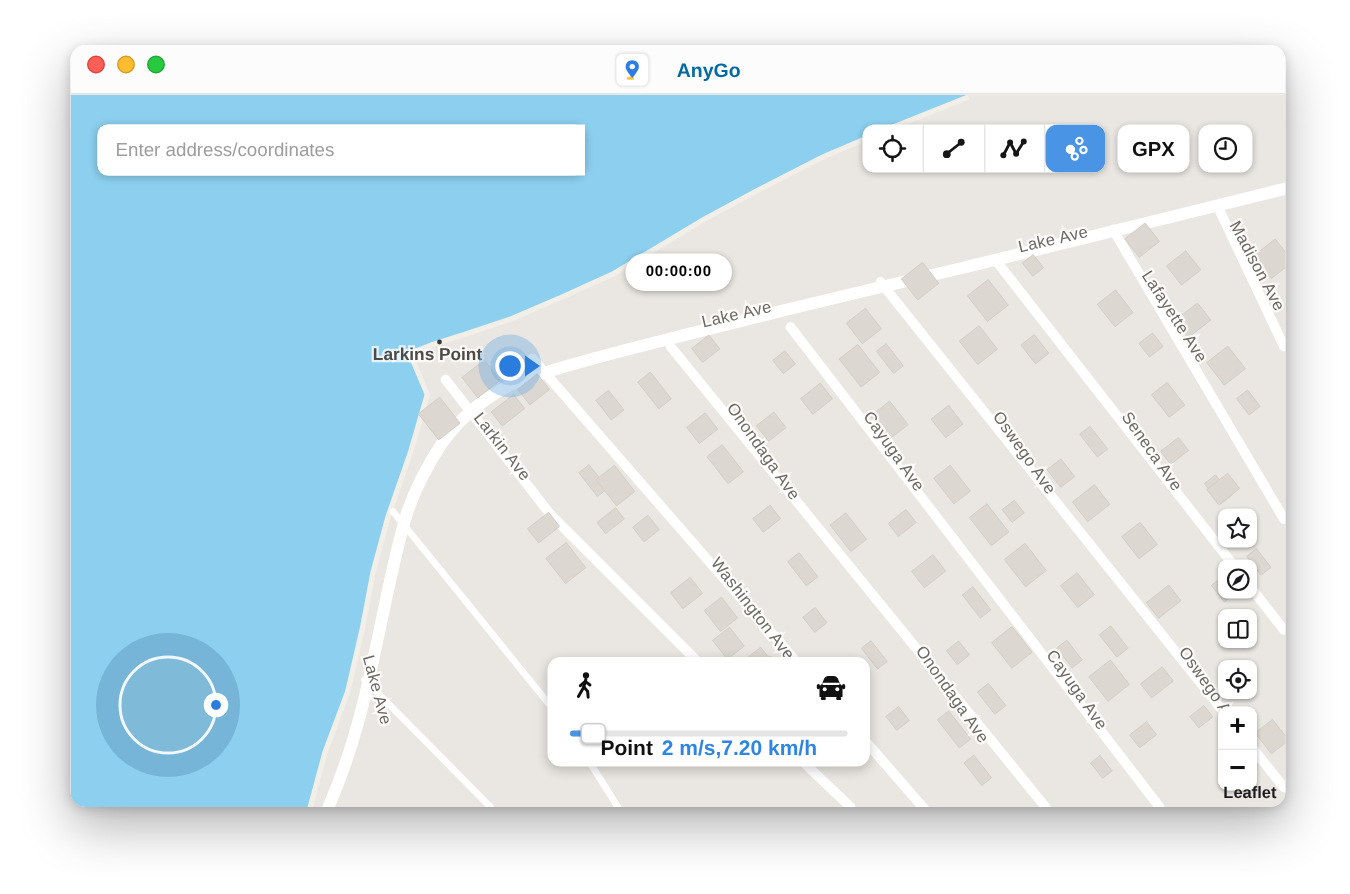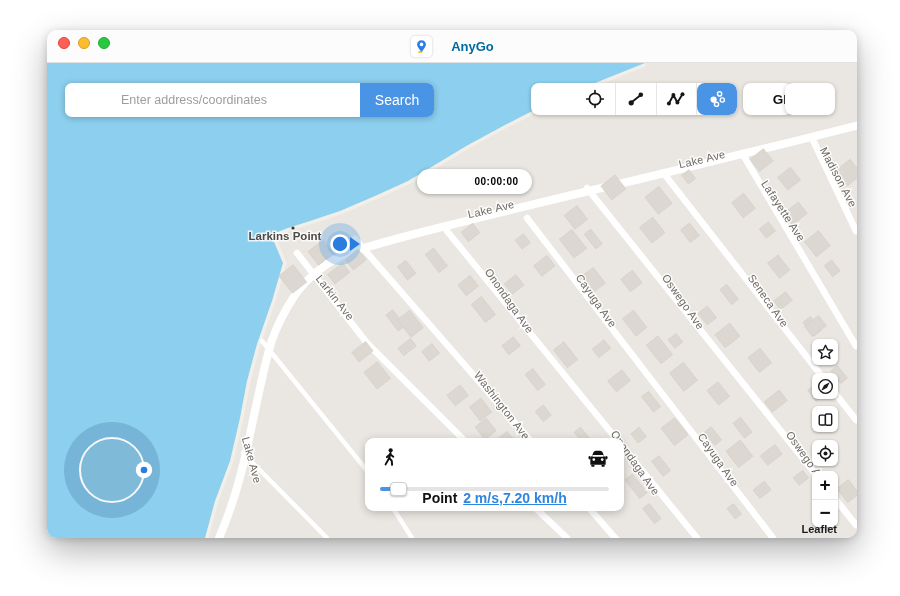--- a/index.html
+++ b/index.html
@@ -20,21 +20,21 @@
     box-shadow:0 0 2px rgba(0,0,0,.08);display:flex;align-items:center;justify-content:center;}
   
   #map{position:relative;width:810px;height:475px;border-radius:0 0 10px 10px;overflow:hidden;
     background:var(--land,#eae7e2);}
   #map svg.canvas{position:absolute;left:0;top:0;}
   .street-label{font-family:"Liberation Sans",sans-serif;font-size:11px;fill:#6c6862;
     text-anchor:middle;letter-spacing:.3px;paint-order:stroke;stroke:rgba(255,255,255,.8);stroke-width:3px;}
   .place-label{font-family:"Liberation Sans",sans-serif;font-size:11.5px;font-weight:700;fill:#4e4a45;
     text-anchor:middle;paint-order:stroke;stroke:rgba(255,255,255,.75);stroke-width:3px;}
   
-  .overlay{position:absolute;padding-left:44px;}
+  .overlay{position:absolute;}
   #searchbar{left:18px;top:20px;width:325px;height:34px;display:flex;border-radius:7px;
     box-shadow:0 1px 6px rgba(0,0,0,.25);background:#fff;}
   #search-input{flex:1;border:none;outline:none;border-radius:7px 0 0 7px;padding:0 12px;
     font-size:12.5px;color:#333;font-family:inherit;}
   #search-input::placeholder{color:#9d9d9d;}
   #search-btn{width:74px;border:none;border-radius:0 7px 7px 0;background:var(--accent,#4a94e6);
     color:#fff;font-size:14px;font-weight:500;font-family:inherit;cursor:pointer;}
   .tbtn{background:#fff;border-radius:8px;box-shadow:0 1px 4px rgba(0,0,0,.25);
     display:flex;align-items:center;justify-content:center;cursor:pointer;border:none;margin-left:32px;}
   #mode-group{right:120px;top:20px;width:162px;height:32px;display:flex;border-radius:8px;
@@ -49,32 +49,32 @@
     box-shadow:0 1px 4px rgba(0,0,0,.3);display:flex;align-items:center;justify-content:center;
     font-size:10px;font-weight:700;color:#000;letter-spacing:.5px;}
   
   .sq{position:absolute;left:765px;width:26px;height:26px;background:#fff;border-radius:6px;
     box-shadow:0 1px 3px rgba(0,0,0,.35);display:flex;align-items:center;justify-content:center;cursor:pointer;}
   #zoom-group{position:absolute;left:765px;top:408px;width:26px;height:56px;background:#fff;border-radius:7px;
     box-shadow:0 1px 3px rgba(0,0,0,.35);display:flex;flex-direction:column;overflow:hidden;}
   .zbtn{flex:1;display:flex;align-items:center;justify-content:center;font-size:19px;font-weight:600;
     color:#111;cursor:pointer;background:#fff;border:none;font-family:inherit;}
   .zbtn:first-child{border-bottom:1px solid #e7e7e7;}
-  #attribution{position:absolute;right:20px;bottom:3px;font-size:11px;font-weight:700;color:#1c1c1c;}
+  #attribution{position:absolute;right:6px;bottom:3px;font-size:11px;font-weight:700;color:#1c1c1c;}
   
   #speed-panel{left:318px;top:375px;width:215px;height:73px;background:#fff;border-radius:9px;
     box-shadow:0 2px 8px rgba(0,0,0,.22);}
   #speed-icons{position:absolute;left:14px;right:14px;top:8px;display:flex;justify-content:space-between;}
   #speed-slider{position:absolute;left:15px;right:15px;top:44px;height:14px;}
   .track{position:absolute;left:0;right:0;top:5px;height:4px;border-radius:2px;background:#e4e4e4;}
   .fill{position:absolute;left:0;top:5px;height:4px;border-radius:2px;background:var(--accent,#4a94e6);}
   .thumb{position:absolute;top:0;width:17px;height:14px;background:#fff;border:1px solid #cfcfcf;
     border-radius:4px;box-shadow:0 1px 2px rgba(0,0,0,.25);box-sizing:border-box;cursor:pointer;}
   #speed-text{position:absolute;left:0;right:0;top:52px;text-align:center;font-size:14px;font-weight:700;color:#111;}
-  #speed-text .val{color:var(--speed-val,#2f86e0);margin-left:2px;text-decoration:underline;}
+  #speed-text .val{color:var(--speed-val,#2f86e0);margin-left:2px;}
   svg{display:block;}
 </style>
 </head>
 <body>
 
 <div id="window">
 
   <div id="titlebar">
     <div class="lights">
       <div class="light red"></div>
@@ -236,21 +236,20 @@
         <circle cx="65" cy="407" r="32" fill="rgba(255,255,255,0.07)" stroke="rgba(255,255,255,0.9)" stroke-width="2"></circle>
         <g>
           <circle cx="97" cy="407" r="8.2" fill="#ffffff"></circle>
           <circle cx="97" cy="407" r="3.3" fill="#2a7cdf"></circle>
         </g>
       </g>
     </svg>
 
     <div class="overlay" id="searchbar">
       <input id="search-input" placeholder="Enter address/coordinates" style="">
-      <button id="search-btn">Search</button>
     </div>
 
     <div class="overlay" id="mode-group">
       <button class="mode-btn">
         <svg width="20" height="20" viewBox="0 0 20 20">
           <circle cx="10" cy="10" r="5.7" fill="none" stroke="#161616" stroke-width="1.7"></circle>
           <g stroke="#161616" stroke-width="1.7" stroke-linecap="round">
             <line x1="10" y1="1.7" x2="10" y2="4.4"></line>
               <line x1="10" y1="15.6" x2="10" y2="18.3"></line>
             <line x1="1.7" y1="10" x2="4.4" y2="10"></line>

